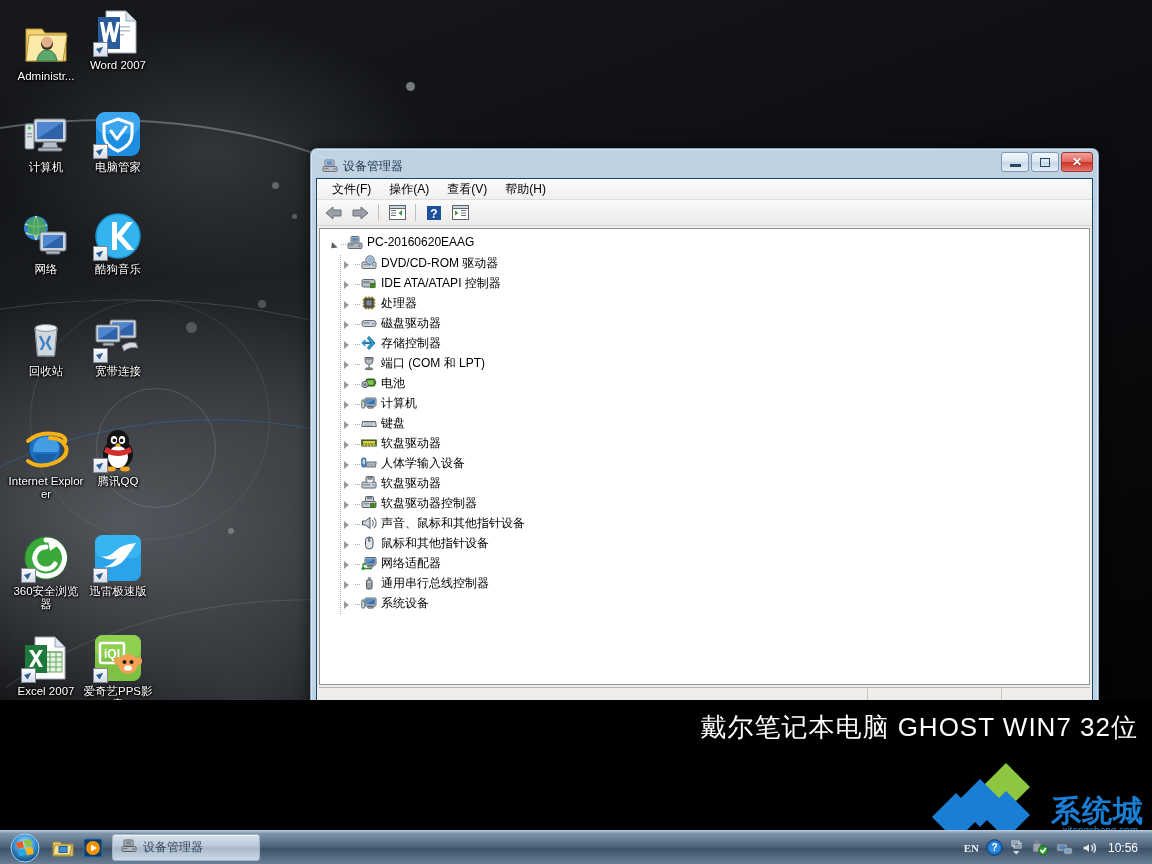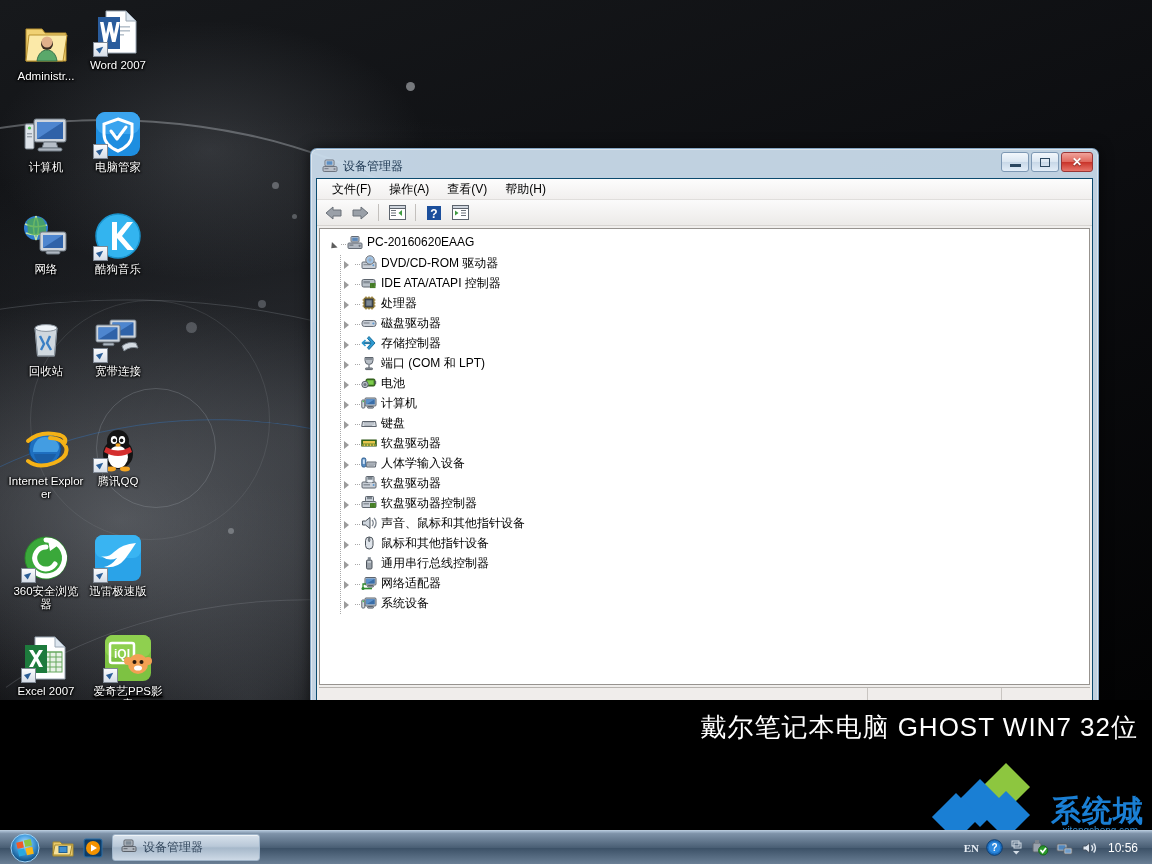--- a/index.html
+++ b/index.html
@@ -334,21 +334,21 @@
         <div class="glyph"><svg width="48" height="48" viewBox="0 0 48 48">
             <path d="M13 3 h20 l10 10 v32 H13 Z" fill="#fff" stroke="#9aa7b4"></path>
             <path d="M33 3 v10 h10 Z" fill="#dde6ef" stroke="#9aa7b4"></path>
             <rect x="22" y="18" width="18" height="20" fill="#e8f2e6" stroke="#66a85f"></rect>
             <path d="M22 18 h18 M22 23 h18 M22 28 h18 M22 33 h18 M28 18 v20 M34 18 v20" stroke="#66a85f"></path>
             <path d="M3 11 h22 v28 H3 Z" fill="#1d7a3c"></path>
             <path d="M7 16 h4 l3 5 3-5 h4 l-5 8 5 9 h-4 l-3 -6 -3 6 H7 l5 -9 Z" fill="#fff"></path>
           </svg><span class="shortcut-arrow"></span></div>
         <span class="cap">Excel 2007</span>
       </div>
-      <div class="dicon" style="left: 90px; top: 634px; text-decoration: underline;">
+      <div class="dicon" style="left: 80px; top: 634px;">
         <div class="glyph"><svg width="48" height="48" viewBox="0 0 48 48">
             <rect x="1" y="1" width="46" height="46" rx="8" fill="#7dc242"></rect>
             <rect x="1" y="1" width="46" height="22" rx="8" fill="#8fd04f"></rect>
             <rect x="6" y="9" width="24" height="20" rx="2" fill="none" stroke="#fff" stroke-width="2.5"></rect>
             <text x="18" y="24" font-size="12" font-weight="bold" fill="#fff" text-anchor="middle" font-family="Liberation Sans, sans-serif">iQI</text>
             <circle cx="34" cy="30" r="10" fill="#f2a154"></circle>
             <circle cx="30.5" cy="28" r="2" fill="#2b1a0e"></circle>
             <circle cx="37.5" cy="28" r="2" fill="#2b1a0e"></circle>
             <ellipse cx="34" cy="34" rx="4" ry="2.6" fill="#fff"></ellipse>
             <circle cx="24" cy="27" r="4" fill="#f2a154"></circle>
@@ -658,41 +658,41 @@
                   <rect x="7.4" y="3.2" width="1.6" height="3" rx=".7" fill="#9aa1a9" stroke="#4b525a" stroke-width=".6"></rect>
                 </svg></span>
               <span class="tlabel">鼠标和其他指针设备</span>
             </div>
             <div class="trow">
               <span class="twist">
                 <span class="arrow-collapsed"></span>
               </span>
               <span class="dots"></span>
               <span class="ticon"><svg width="16" height="16" viewBox="0 0 16 16">
-                  <rect x="5.5" y="5" width="5.5" height="9" rx="1.2" fill="#9aa1a9" stroke="#4b525a"></rect>
-                  <rect x="6.8" y="2.2" width="3" height="3" fill="#7e8790"></rect>
-                  <rect x="6.6" y="6.2" width="3.4" height="1.4" fill="#d6dce3"></rect>
-                </svg></span>
-              <span class="tlabel">通用串行总线控制器</span>
-            </div>
-            <div class="trow">
-              <span class="twist">
-                <span class="arrow-collapsed"></span>
-              </span>
-              <span class="dots"></span>
-              <span class="ticon"><svg width="16" height="16" viewBox="0 0 16 16">
                   <rect x="4" y="2.5" width="11" height="7.5" rx="1" fill="#c8ced6" stroke="#5d646d"></rect>
                   <rect x="5.2" y="3.7" width="8.6" height="5" fill="#3a6ea8"></rect>
                   <path d="M5.2 3.7 h8.6 l-8.6 5 Z" fill="#5c92cc"></path>
                   <rect x="6.5" y="10.5" width="6" height="1.5" rx=".6" fill="#a6adb5" stroke="#5d646d"></rect>
                   <path d="M1 13.5 h10" stroke="#2f8a2f" stroke-width="1.6"></path>
                   <circle cx="2" cy="13.5" r="1.5" fill="#2f8a2f"></circle>
                   <path d="M2 13.5 V9 H5" stroke="#2f8a2f" stroke-width="1.3" fill="none"></path>
                 </svg></span>
               <span class="tlabel">网络适配器</span>
+            </div>
+            <div class="trow">
+              <span class="twist">
+                <span class="arrow-collapsed"></span>
+              </span>
+              <span class="dots"></span>
+              <span class="ticon"><svg width="16" height="16" viewBox="0 0 16 16">
+                  <rect x="5.5" y="5" width="5.5" height="9" rx="1.2" fill="#9aa1a9" stroke="#4b525a"></rect>
+                  <rect x="6.8" y="2.2" width="3" height="3" fill="#7e8790"></rect>
+                  <rect x="6.6" y="6.2" width="3.4" height="1.4" fill="#d6dce3"></rect>
+                </svg></span>
+              <span class="tlabel">通用串行总线控制器</span>
             </div>
             <div class="trow">
               <span class="twist">
                 <span class="arrow-collapsed"></span>
               </span>
               <span class="dots"></span>
               <span class="ticon"><svg width="16" height="16" viewBox="0 0 16 16">
                   <rect x="4" y="3" width="11" height="8" rx="1" fill="#c8ced6" stroke="#5d646d"></rect>
                   <rect x="5.2" y="4.2" width="8.6" height="5.2" fill="#3a6ea8"></rect>
                   <path d="M5.2 4.2 h8.6 l-8.6 5.2 Z" fill="#5c92cc"></path>

